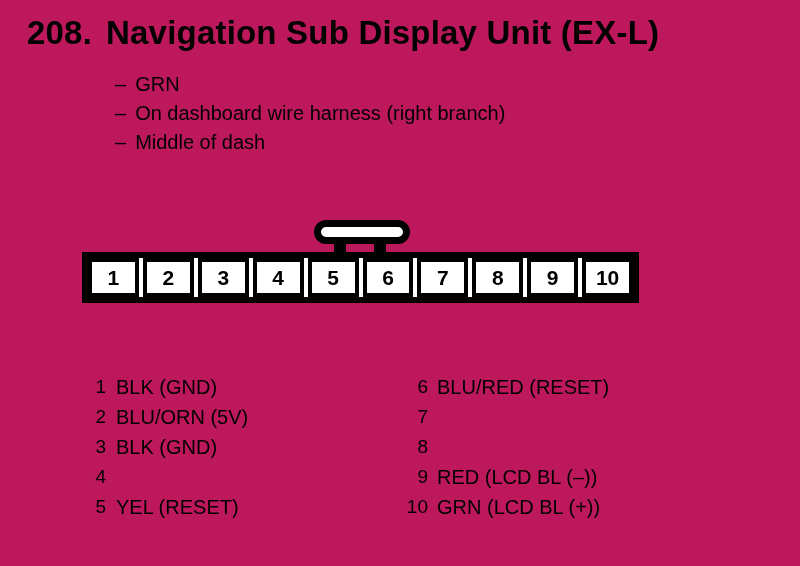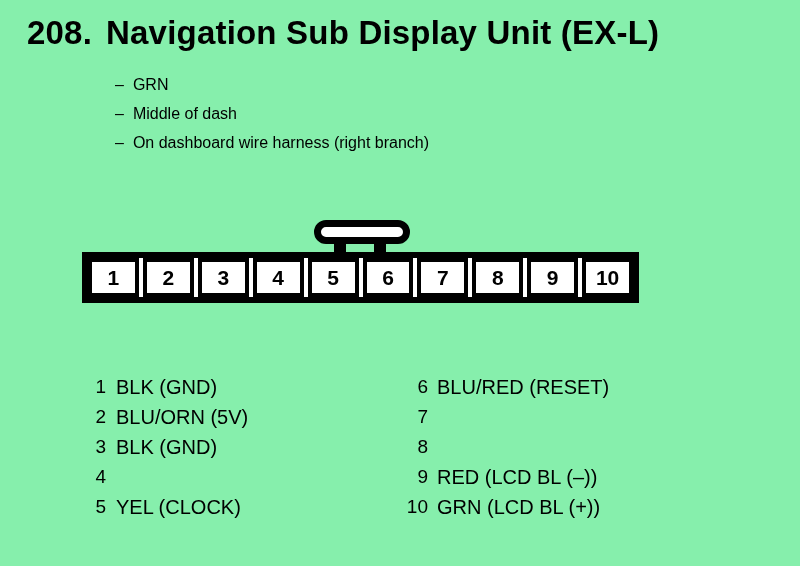--- a/index.html
+++ b/index.html
@@ -4,21 +4,21 @@
 <style>
   html, body {
     margin: 0;
     padding: 0;
     background: #ffffff;
   }
   .page {
     position: relative;
     width: 800px;
     height: 566px;
-    background: #86efac;
+    background: #be185d;
     color: #000000;
     font-family: "Liberation Sans", "DejaVu Sans", sans-serif;
     overflow: hidden;
   }
 
   
   .title {
     position: absolute;
     left: 27px;
     top: 14px;
@@ -29,21 +29,21 @@
   }
   .title .num {
     margin-right: 14px;
   }
 
   
   .notes {
     position: absolute;
     left: 115px;
     top: 70px;
-    font-size: 16px;
+    font-size: 20px;
     line-height: 29px;
   }
   .note-line {
     white-space: nowrap;
   }
   .note-line .dash {
     margin-right: 9px;
   }
 
   
@@ -126,24 +126,24 @@
 
   <div class="title">
     <span class="num">208.</span><span>Navigation Sub Display Unit (EX-L)</span>
   </div>
 
   <div class="notes">
     <div class="note-line">
       <span class="dash">–</span><span>GRN</span>
     </div>
     <div class="note-line">
+      <span class="dash">–</span><span>On dashboard wire harness (right branch)</span>
+    </div>
+    <div class="note-line">
       <span class="dash">–</span><span>Middle of dash</span>
-    </div>
-    <div class="note-line">
-      <span class="dash">–</span><span>On dashboard wire harness (right branch)</span>
     </div>
   </div>
 
   <div class="latch-bar"></div>
   <div class="latch-leg left"></div>
   <div class="latch-leg right"></div>
 
   <div class="connector">
     <div class="pin-cell">1</div>
     <div class="pin-cell">2</div>
@@ -168,21 +168,21 @@
     </div>
     <div class="pin-row">
       <span class="pin-num">3</span>
       <span class="pin-label">BLK (GND)</span>
     </div>
     <div class="pin-row">
       <span class="pin-num">4</span>
     </div>
     <div class="pin-row">
       <span class="pin-num">5</span>
-      <span class="pin-label">YEL (CLOCK)</span>
+      <span class="pin-label">YEL (RESET)</span>
     </div>
   </div>
 
   <div class="pin-list right">
     <div class="pin-row">
       <span class="pin-num">6</span>
       <span class="pin-label">BLU/RED (RESET)</span>
     </div>
     <div class="pin-row">
       <span class="pin-num">7</span>

